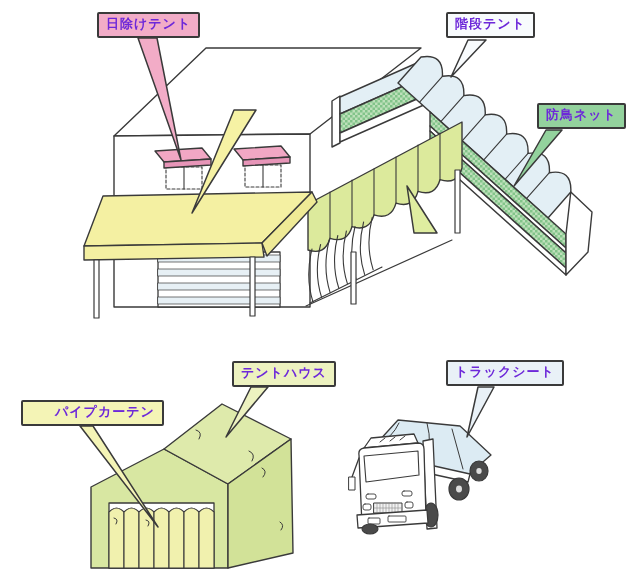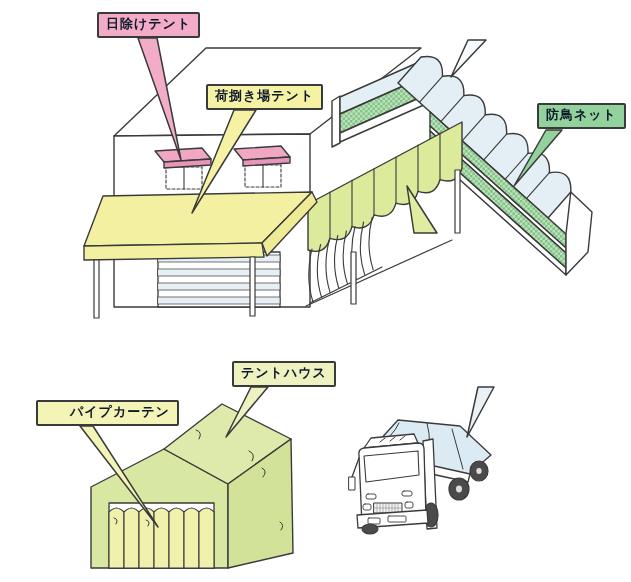--- a/index.html
+++ b/index.html
@@ -6,21 +6,21 @@
   .stage{
     position:relative;width:631px;height:582px;background:#ffffff;
     overflow:hidden;font-family:"Liberation Sans",sans-serif;
   }
   .stage svg{position:absolute;left:0;top:0;}
   .callout{
     position:absolute;
     border:2px solid #3a3a3a;
     border-radius:2px;
     padding:3px 7px 4px;
-    font-size:13px;font-weight:bold;color:#0f172a;
+    font-size:13px;font-weight:bold;color:#6d28d9;
     letter-spacing:1px;white-space:nowrap;line-height:1.15;
   }
 </style>
 </head>
 <body>
 
 <div class="stage">
 
 <svg width="631" height="582" viewBox="0 0 631 582">
   <defs>
@@ -204,24 +204,25 @@
     <polygon points="546,130 562,130 514,186" fill="#93D29D"></polygon>
     <polygon points="414,233 437,233 407,186" fill="#DFEDA0"></polygon>
     <polygon points="251,387 268,387 226,437" fill="#EDF2C0"></polygon>
     <polygon points="80,426 93,426 158,527" fill="#F4F4B6"></polygon>
     <polygon points="478,387 494,387 467,437" fill="#E9F1F7"></polygon>
   </g>
 </svg>
 
 <div class="callout" style="left: 97px; top: 12px; background-color: rgb(242, 172, 199);">日除けテント</div>
 
-<div class="callout" style="left: 206px; top: 84px; background-color: rgb(246, 242, 164);">荷捌き場テント</div>
-
+
+<div class="callout" style="left: 446px; top: 12px; background-color: rgb(248, 251, 253);">階段テント</div>
 
 <div class="callout" style="left: 537px; top: 103px; background-color: rgb(147, 210, 157);">防鳥ネット</div>
 
 
 <div class="callout" style="left: 232px; top: 361px; background-color: rgb(237, 242, 192); text-align: center;">テントハウス</div>
 
-<div class="callout" style="left: 36px; top: 400px; background-color: rgb(244, 244, 182); padding-left: 32px;">パイプカーテン</div>
-
+<div class="callout" style="left: 21px; top: 400px; background-color: rgb(244, 244, 182); padding-left: 32px;">パイプカーテン</div>
+
+<div class="callout" style="left: 446px; top: 360px; background-color: rgb(233, 241, 247);">トラックシート</div>
 
 </div>
 
 </body></html>

